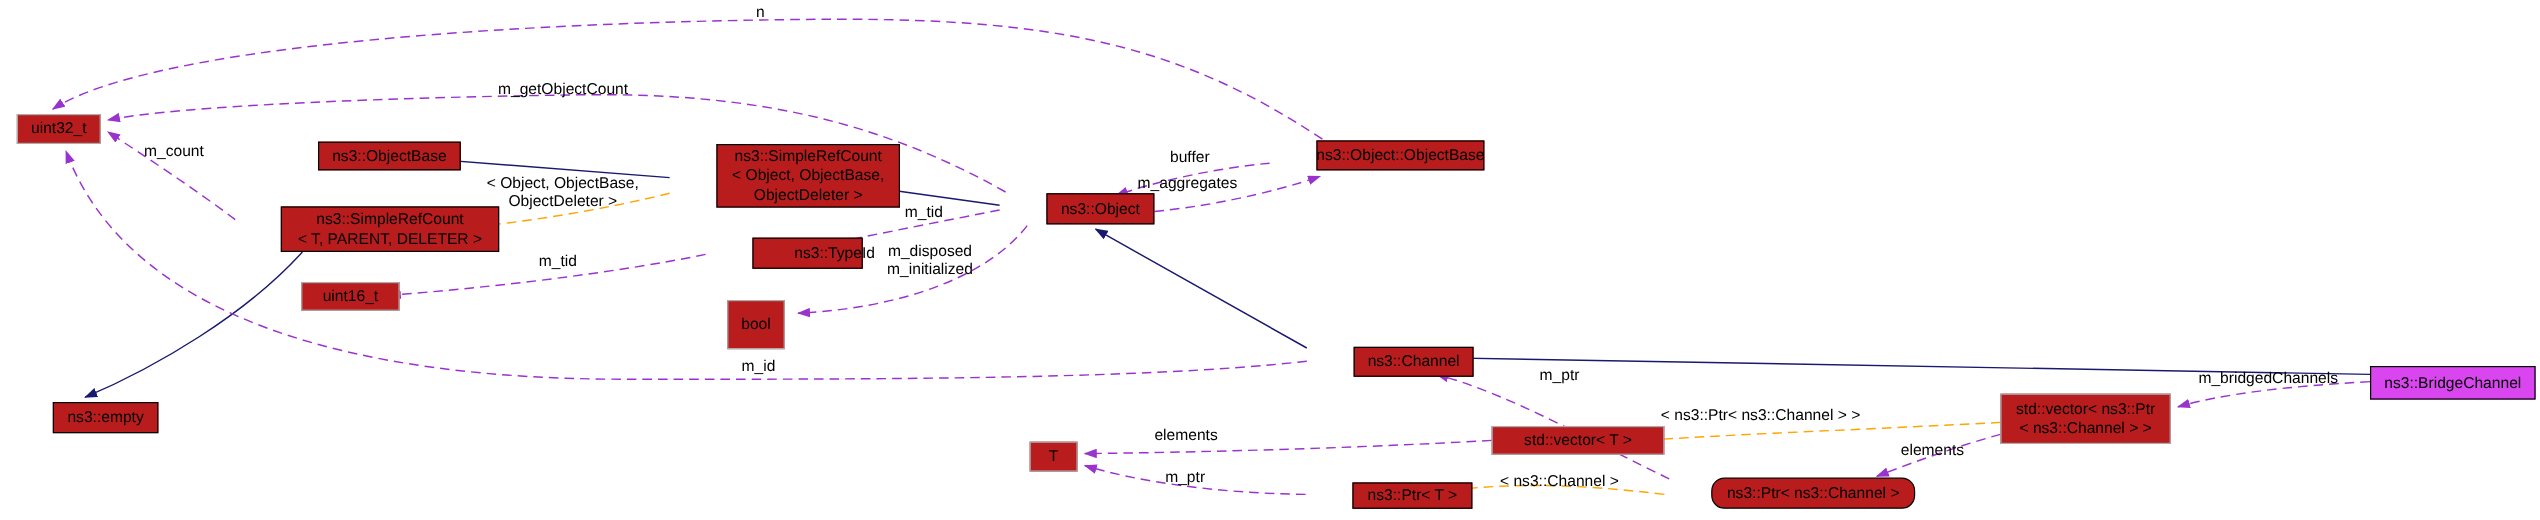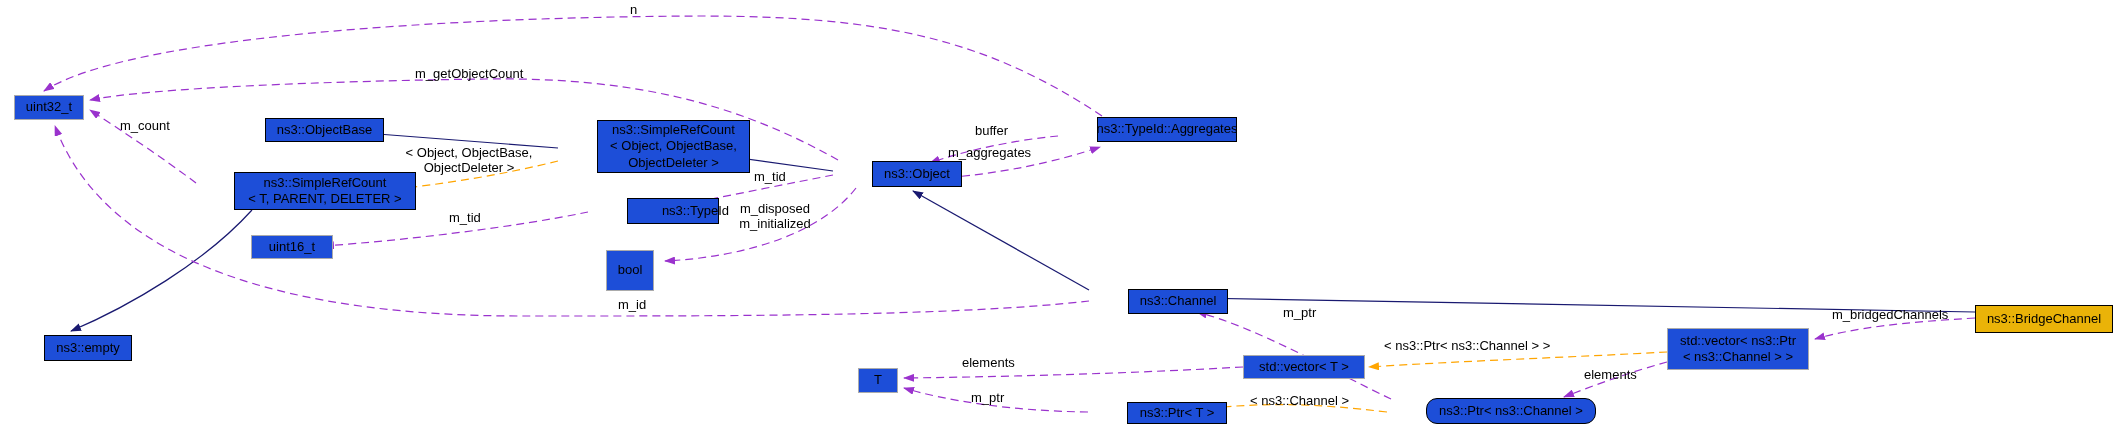--- a/index.html
+++ b/index.html
@@ -6,24 +6,24 @@
   #canvas {
     position:relative; width:2117px; height:433px; background:#ffffff;
     font-family:"Liberation Sans","DejaVu Sans",sans-serif; font-size:13px; color:#000;
     overflow:hidden;
   }
   #edges { position:absolute; left:0; top:0; width:2117px; height:433px; }
   .node {
     position:absolute; box-sizing:border-box;
     display:flex; align-items:center; justify-content:center;
     text-align:center; white-space:pre-line; line-height:1.25;
-    background:#1d4ed8; border:1px solid #ababab; padding:0 3px;
+    background:#b91c1c; border:1px solid #ababab; padding:0 3px;
   }
   .node.doc { border:1.4px solid #000;margin-left:39px; }
-  .node.current { background:#eab308; border:1.6px solid #000; }
+  .node.current { background:#d946ef; border:1.6px solid #000; }
   .elabel {
     position:absolute; white-space:pre-line; line-height:1.15; text-align:center;
     color:#000;
   }
 </style>
 </head>
 <body>
 
 <div id="canvas">
 
@@ -71,25 +71,25 @@
   <div class="node doc" style="left:195px;  top:172px; width:182px; height:38px;">ns3::SimpleRefCount
 &lt; T, PARENT, DELETER &gt;</div>
   <div class="node" style="left:251px;  top:235px; width:82px;  height:24px;">uint16_t</div>
   <div class="node doc" style="left:5px;    top:335px; width:88px;  height:26px;">ns3::empty</div>
   <div class="node doc" style="left:558px;  top:120px; width:153px; height:53px;">ns3::SimpleRefCount
 &lt; Object, ObjectBase,
 ObjectDeleter &gt;</div>
   <div class="node doc" style="left:588px;  top:198px; width:92px;  height:26px;padding-left:48px;">ns3::TypeId</div>
   <div class="node" style="left:606px;  top:250px; width:48px;  height:41px;">bool</div>
   <div class="node doc" style="left:833px;  top:161px; width:90px;  height:26px;">ns3::Object</div>
-  <div class="node doc" style="left:1058px; top:117px; width:140px; height:25px;">ns3::TypeId::Aggregates</div>
+  <div class="node doc" style="left:1058px; top:117px; width:140px; height:25px;">ns3::Object::ObjectBase</div>
   <div class="node doc" style="left:1089px; top:289px; width:100px; height:25px;">ns3::Channel</div>
   <div class="node" style="left:858px;  top:368px; width:40px;  height:25px;">T</div>
   <div class="node doc" style="left:1088px; top:402px; width:100px; height:22px;">ns3::Ptr&lt; T &gt;</div>
-  <div class="node" style="left:1243px; top:355px; width:122px; height:24px;">std::vector&lt; T &gt;</div>
+  <div class="node" style="left:1243px; top:355px; width:144px; height:24px;">std::vector&lt; T &gt;</div>
   <div class="node doc" style="left:1387px; top:398px; width:170px; height:26px;border-radius:11px;">ns3::Ptr&lt; ns3::Channel &gt;</div>
   <div class="node" style="left:1667px; top:328px; width:142px; height:42px;">std::vector&lt; ns3::Ptr
 &lt; ns3::Channel &gt; &gt;</div>
   <div class="node current" style="left:1975px; top:305px; width:138px; height:28px;">ns3::BridgeChannel</div>
 
   <div class="elabel" style="left:630px;  top:3px;">n</div>
   <div class="elabel" style="left:415px;  top:67px;">m_getObjectCount</div>
   <div class="elabel" style="left:120px;  top:119px;">m_count</div>
   <div class="elabel" style="left:618px;  top:298px;">m_id</div>
   <div class="elabel" style="left:754px;  top:170px;">m_tid</div>

